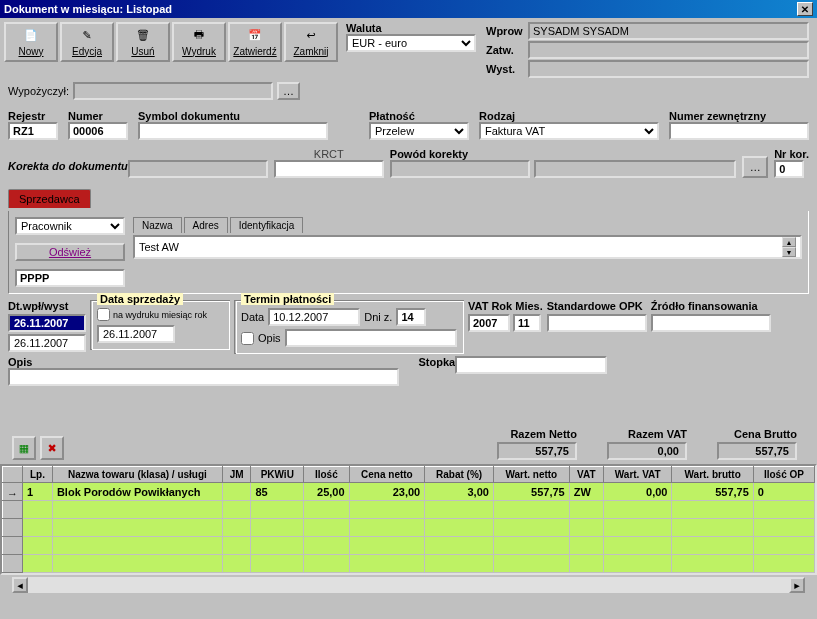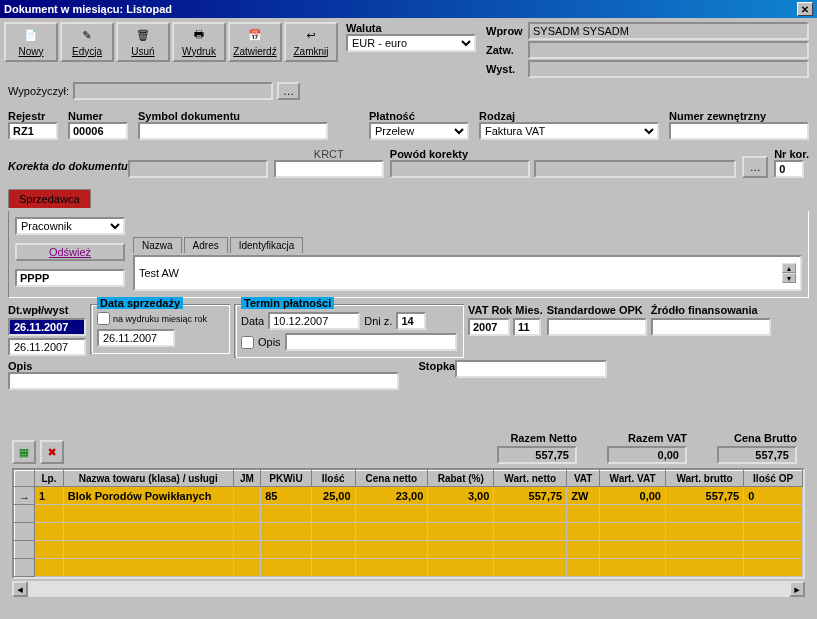--- a/index.html
+++ b/index.html
@@ -20,41 +20,41 @@
 .sunken-gray { border: 2px inset #e0e0e0; background: #c0c0c0; padding: 1px 3px; height: 18px; }
 input.sunken, select.sunken { outline: none; }
 select.sunken { padding: 0; }
 
 .btn-small { border: 2px outset #e0e0e0; background: #c0c0c0; padding: 1px 4px; cursor: pointer; height: 18px; display: inline-flex; align-items: center; justify-content: center; }
 .btn-refresh { border: 2px outset #e0e0e0; background: #c0c0c0; color: #800080; text-align: center; cursor: pointer; padding: 1px 8px; }
 
 .groupbox { border: 1px solid #808080; border-top: none; position: relative; margin: 8px 6px 4px 6px; padding: 10px 6px 6px 6px; }
 .groupbox::before { content: ''; position: absolute; top: 0; left: 0; right: 0; border-top: 1px solid #808080; }
 .groupbox::after { content: ''; position: absolute; top: 1px; left: 1px; right: -1px; bottom: -1px; border: 1px solid #fff; pointer-events: none; }
-.groupbox .legend { position: absolute; top: -7px; left: 6px; background: #0ea5e9; padding: 0 3px; z-index: 1; font-weight: bold; }
+.groupbox .legend { position: absolute; top: -7px; left: 6px; background: #fef9c3; padding: 0 3px; z-index: 1; font-weight: bold; }
 
 .tabs { display: flex; margin: 4px 8px; }
 .tab { border: 1px solid #808080; border-bottom: none; background: #c0c0c0; padding: 3px 10px; margin-right: 2px; cursor: pointer; border-top-left-radius: 2px; border-top-right-radius: 2px; }
 .tab.active { background: #b91c1c; position: relative; top: 1px; }
 
-.subtabs { display: flex; margin-top: 20px; }
+.subtabs { display: flex; }
 .subtab { border: 1px solid #808080; border-bottom: none; background: #c0c0c0; padding: 2px 8px; margin-right: 2px; cursor: pointer; font-size: 10px; }
 
 .date-block { display: inline-flex; flex-direction: column; gap: 2px; }
 .date-val { background: #000080; color: #fff; border: 2px inset #e0e0e0; padding: 1px 4px; font-weight: bold; width: 78px; }
 .date-white { background: #fff; border: 2px inset #e0e0e0; padding: 1px 4px; width: 78px; }
 
 .checkbox { width: 13px; height: 13px; }
 
 .totals { display: flex; justify-content: flex-end; gap: 30px; padding: 2px 20px; align-items: center; }
 .totals .tot-col { display: flex; flex-direction: column; align-items: flex-end; gap: 2px; }
 .totals .tot-lbl { font-weight: bold; }
 .totals .tot-val { border: 2px inset #e0e0e0; background: #c0c0c0; padding: 1px 6px; min-width: 80px; text-align: right; font-weight: bold; }
 
-.grid { margin: 2px 12px; border: 2px inset #e0e0e0; background: #eab308; }
+.grid { margin: 2px 0; border: 2px inset #e0e0e0; background: #bef264; }
 .grid table { width: 100%; border-collapse: collapse; }
 .grid th { background: #c0c0c0; border: 1px solid #808080; border-top-color: #fff; border-left-color: #fff; font-weight: bold; padding: 2px 4px; font-size: 10px; white-space: nowrap; }
 .grid td { border-right: 1px solid #c0c0c0; border-bottom: 1px solid #c0c0c0; padding: 2px 4px; font-size: 11px; white-space: nowrap; height: 18px; }
 .grid td.num { text-align: right; }
 .grid td.bold { font-weight: bold; }
 .grid .side { background: #c0c0c0; border: 1px solid #808080; border-top-color: #fff; border-left-color: #fff; width: 16px; }
 
 .hscroll { display: flex; margin: 0 12px; height: 16px; }
 .hscroll .sbtn { width: 16px; height: 16px; background: #c0c0c0; border: 2px outset #e0e0e0; display: flex; align-items: center; justify-content: center; cursor: pointer; }
 .hscroll .track { flex: 1; background: repeating-conic-gradient(#c0c0c0 0% 25%, #fff 0% 50%) 50% / 2px 2px; }
@@ -194,21 +194,21 @@
       <select class="sunken"><option>Pracownik</option></select>
       <div class="btn-refresh"><span class="underline">Odśwież</span></div>
       <input class="sunken" style="font-weight: bold;" value="PPPP">
     </div>
     <div style="flex:1;">
       <div class="subtabs" style="margin-bottom:2px;">
         <div class="subtab">Nazwa</div>
         <div class="subtab">Adres</div>
         <div class="subtab">Identyfikacja</div>
       </div>
-      <div class="nazwa-box" style="height:36px;">
+      <div class="nazwa-box" style="height:24px;">
         <span>Test AW</span>
         <div class="spin-btns">
           <div class="sp">▲</div>
           <div class="sp">▼</div>
         </div>
       </div>
     </div>
   </div>
 </div>
 

